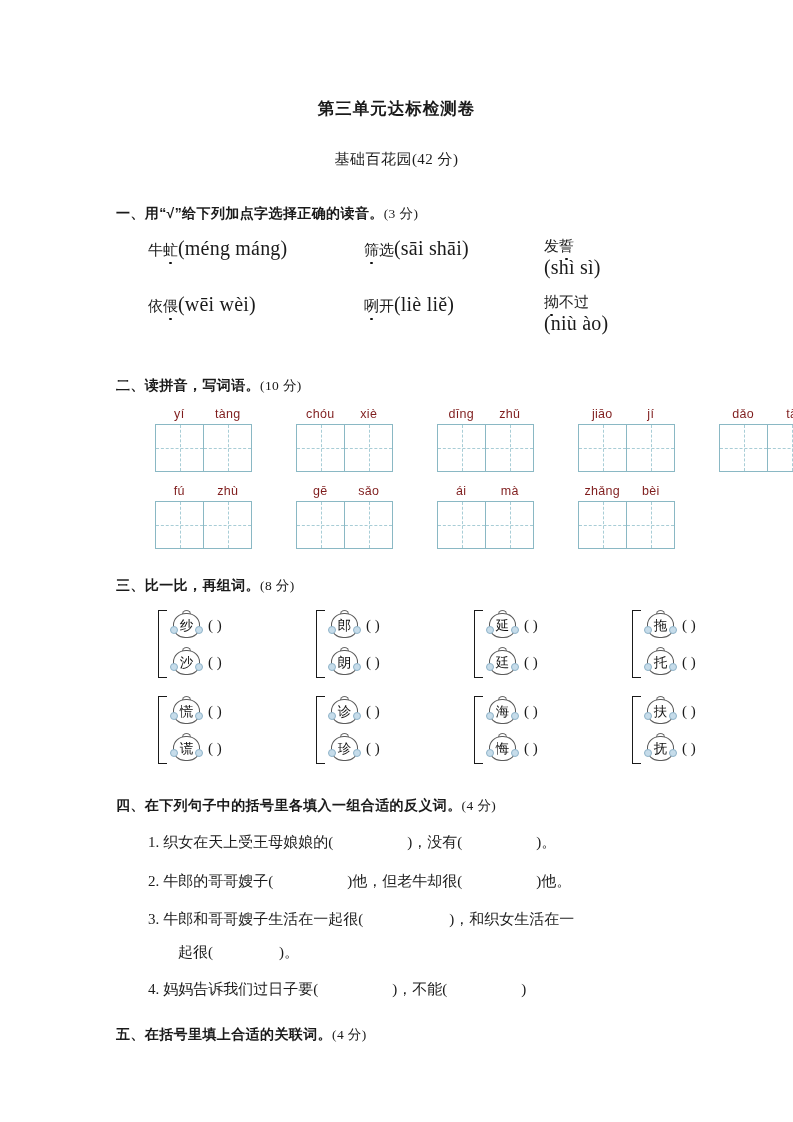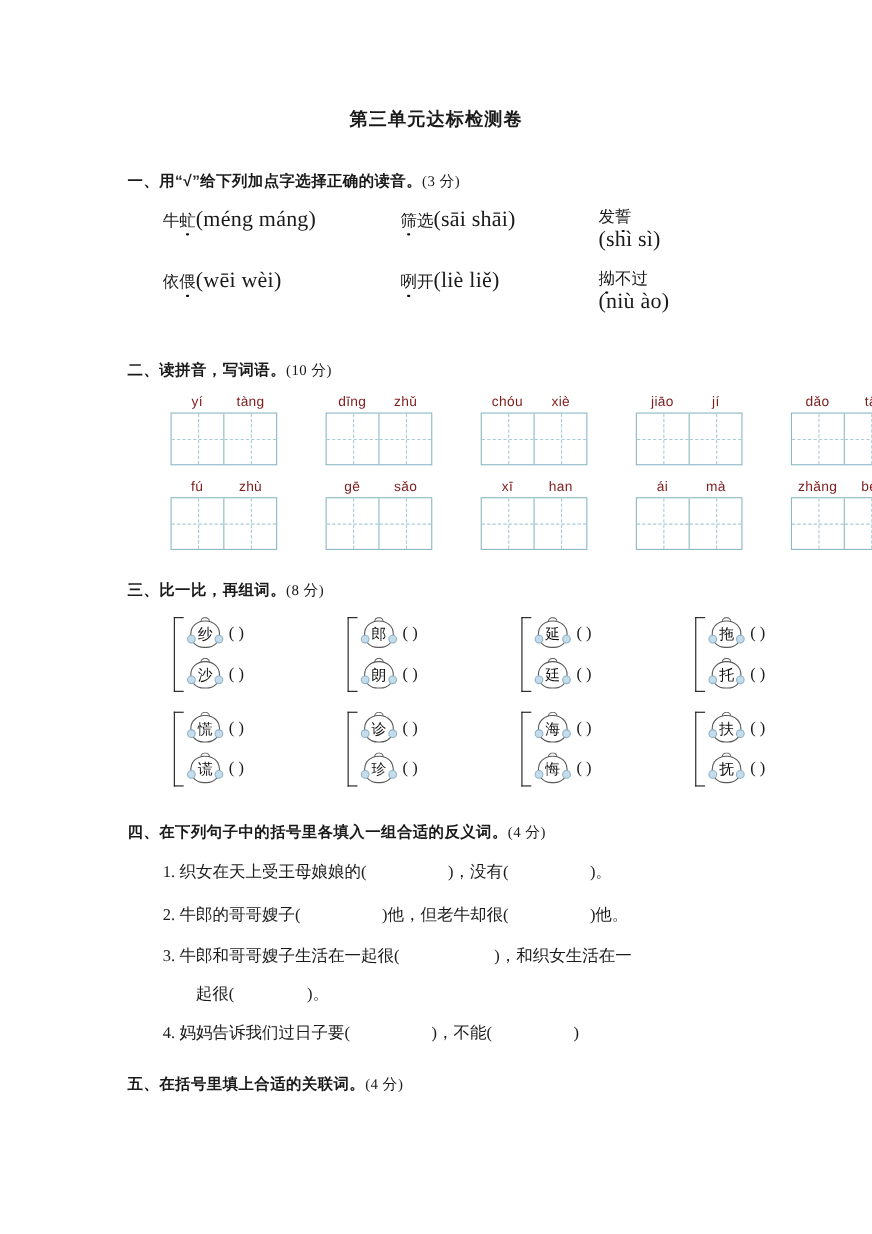--- a/index.html
+++ b/index.html
@@ -237,20 +237,21 @@
 
   
   #q5 { padding-top: 26px; }
 </style>
 </head>
 <body>
 
 <div class="page">
 
   <h1 class="doc-title">第三单元达标检测卷</h1>
+  <div class="doc-subtitle">基础百花园(42 分)</div>
 
   <section id="q1">
     <div class="q-heading">
       <span>一、用“√”给下列加点字选择正确的读音。</span><span class="pts">(3 分)</span>
     </div>
     <div class="q1-rows">
 
       <div class="q1-row">
         <div class="q1-item c1">
           <span class="dotted-word"><span>牛</span><span class="dotted-char">虻</span><span></span></span>
@@ -295,40 +296,40 @@
           <span>yí</span>
             <span>tàng</span>
         </div>
         <div class="tzg">
             <div class="tzg-cell"></div>
             <div class="tzg-cell"></div>
           </div>
       </div>
       <div class="grid-group">
         <div class="grid-pinyin">
+          <span>chóu</span>
+            <span>xiè</span>
+        </div>
+        <div class="tzg">
+            <div class="tzg-cell"></div>
+            <div class="tzg-cell"></div>
+          </div>
+      </div>
+      <div class="grid-group">
+        <div class="grid-pinyin">
           <span>dīng</span>
             <span>zhǔ</span>
         </div>
         <div class="tzg">
             <div class="tzg-cell"></div>
             <div class="tzg-cell"></div>
           </div>
       </div>
       <div class="grid-group">
         <div class="grid-pinyin">
-          <span>chóu</span>
-            <span>xiè</span>
-        </div>
-        <div class="tzg">
-            <div class="tzg-cell"></div>
-            <div class="tzg-cell"></div>
-          </div>
-      </div>
-      <div class="grid-group">
-        <div class="grid-pinyin">
           <span>jiāo</span>
             <span>jí</span>
         </div>
         <div class="tzg">
             <div class="tzg-cell"></div>
             <div class="tzg-cell"></div>
           </div>
       </div>
       <div class="grid-group">
         <div class="grid-pinyin">
@@ -350,30 +351,20 @@
         </div>
         <div class="tzg">
             <div class="tzg-cell"></div>
             <div class="tzg-cell"></div>
           </div>
       </div>
       <div class="grid-group">
         <div class="grid-pinyin">
           <span>gē</span>
             <span>sǎo</span>
-        </div>
-        <div class="tzg">
-            <div class="tzg-cell"></div>
-            <div class="tzg-cell"></div>
-          </div>
-      </div>
-      <div class="grid-group">
-        <div class="grid-pinyin">
-          <span>xī</span>
-            <span>han</span>
         </div>
         <div class="tzg">
             <div class="tzg-cell"></div>
             <div class="tzg-cell"></div>
           </div>
       </div>
       <div class="grid-group">
         <div class="grid-pinyin">
           <span>ái</span>
             <span>mà</span>

